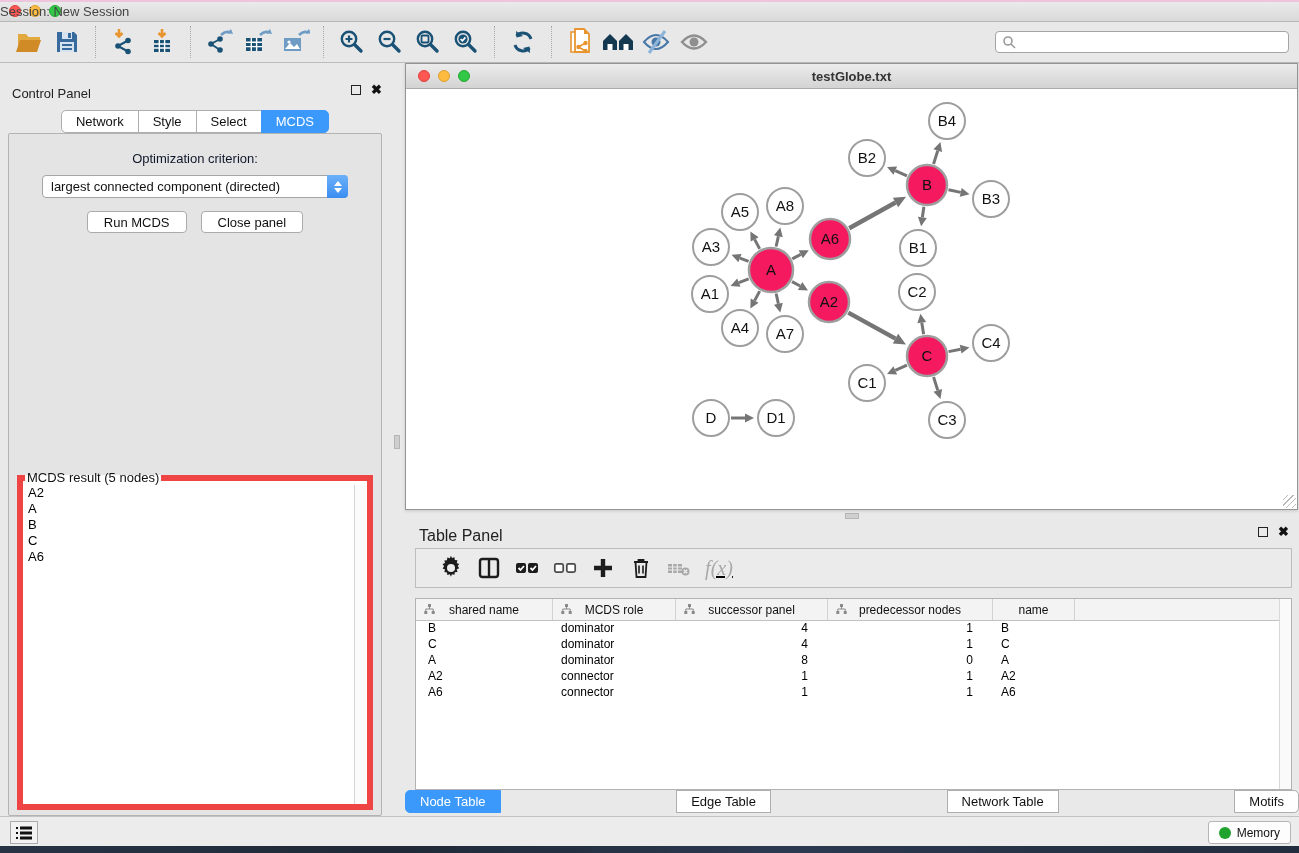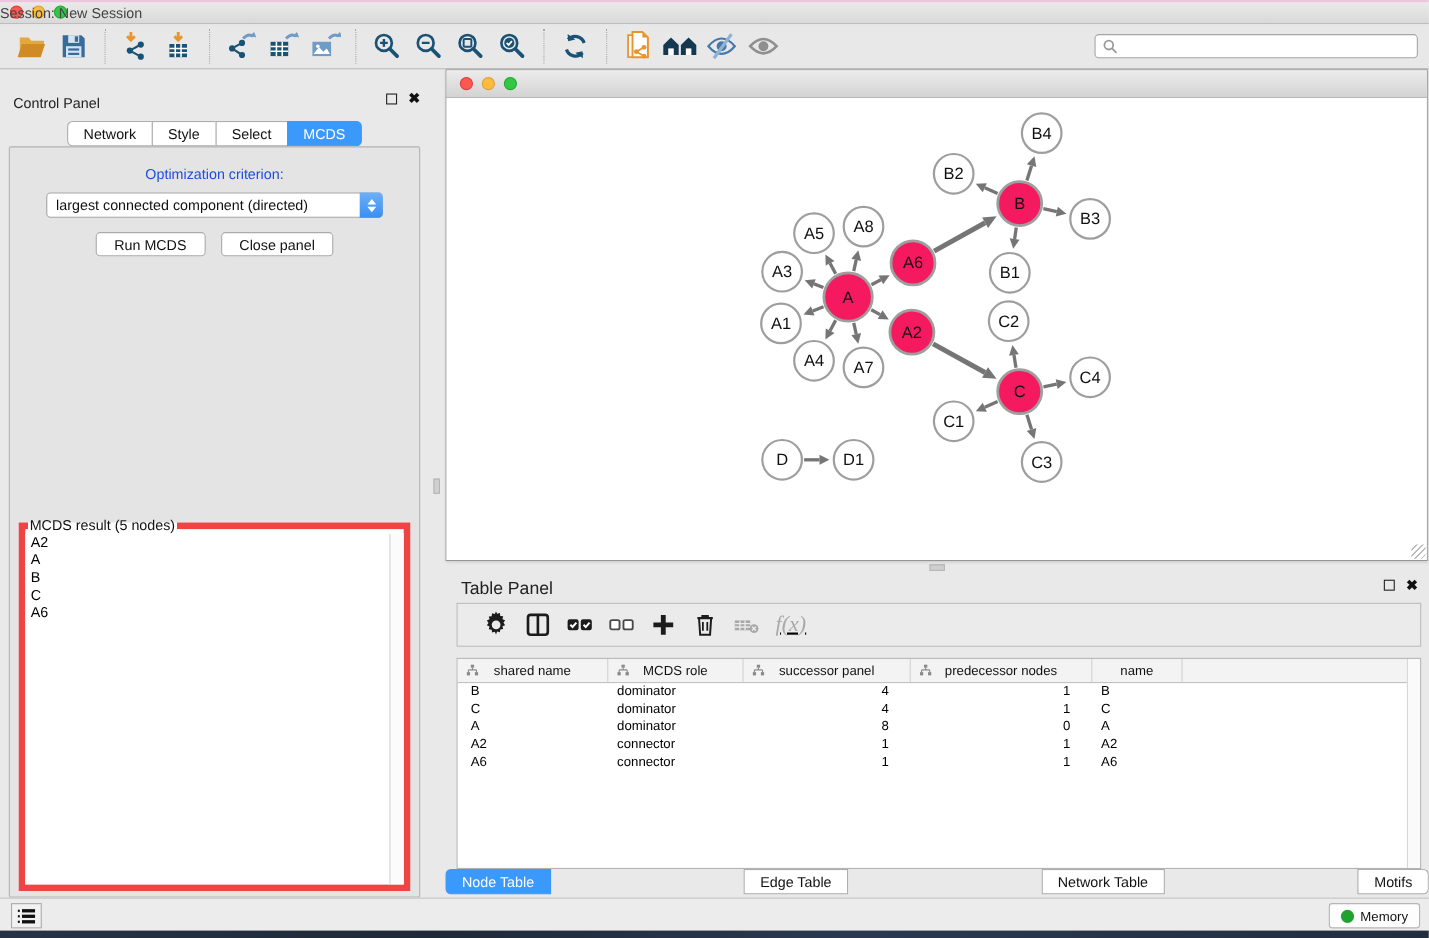--- a/index.html
+++ b/index.html
@@ -33,21 +33,21 @@
   .panel-icons { position:absolute; right:8px; top:8px; display:flex; gap:10px; align-items:center; }
   .float-box { width:10px; height:10px; border:1.5px solid #222; display:inline-block; }
   .close-x { font-size:13px; font-weight:bold; color:#111; line-height:10px; }
   .cp-tabs { position:absolute; left:0; top:33px; width:100%; display:flex; justify-content:center; }
   .tab { font-size:13px; padding:3px 14px; background:#fff; border:1px solid #aeaeae; margin-left:-1px; color:#111; }
   .tab:first-child { border-radius:5px 0 0 5px; margin-left:0; }
   .tab:last-child { border-radius:0 5px 5px 0; }
   .tab.active { background:var(--accent,#3b99fc); border-color:var(--accent,#3b99fc); color:#fff; }
   .cp-content { position:absolute; left:8px; right:8px; top:56px; bottom:14px;
     border:1px solid #b3b3b3; background:#e4e4e4; border-radius:2px; }
-  .opt-label { text-align:center; font-size:13px; color:#1d4ed8; margin-top:17px; }
+  .opt-label { text-align:center; font-size:13px; color:#0f172a; margin-top:17px; }
   .dropdown { position:relative; width:306px; height:23px; margin:9px auto 0 auto; background:#fff;
     border:1px solid #a5a5a5; border-radius:4px; font-size:13px; line-height:21px; padding-left:8px; color:#111; }
   .dd-stepper { position:absolute; right:-1px; top:-1px; width:21px; height:23px; border-radius:0 4px 4px 0;
     background:linear-gradient(#6cb0f9,#3a8ef2); display:flex; flex-direction:column; align-items:center; justify-content:center; gap:2px; }
   .dd-up { width:0; height:0; border-left:4px solid transparent; border-right:4px solid transparent; border-bottom:5px solid #fff; }
   .dd-down { width:0; height:0; border-left:4px solid transparent; border-right:4px solid transparent; border-top:5px solid #fff; }
   .cp-buttons { display:flex; justify-content:center; gap:14px; margin-top:13px; }
   .btn { background:#fff; border:1px solid #ababab; border-radius:4px; font-size:13px; padding:2px 16px; color:#111; height:22px; }
   .result-fieldset { position:absolute; left:6px; right:6px; top:336px; bottom:5px;
     border:6px solid #ef4444; background:#fff; margin:0 2px; }
@@ -308,20 +308,21 @@
       <div class="h-handle"></div>
     </div>
 
   <div class="network-window">
     <div class="nw-titlebar">
       <div class="lights">
         <span class="light red"></span>
         <span class="light yellow"></span>
         <span class="light green"></span>
       </div>
+      <div class="nw-title">testGlobe.txt</div>
     </div>
     <div class="nw-canvas">
       <svg id="graph-svg" width="891" height="420">
           <line x1="353.6869454915068" y1="159.8336399518514" x2="348.61269540680377" y2="150.33988172885861" stroke="#757575" stroke-width="3"></line>
           <polygon points="344.3702999661188,142.4024967108029 352.5813879158316,148.21868400851614 344.6440028977759,152.4610794492011" fill="#757575"></polygon>
           <line x1="370.12872509133035" y1="157.5543995824897" x2="372.3753967570316" y2="147.28390053928413" stroke="#757575" stroke-width="3"></line>
           <polygon points="374.2986686662805,138.49180038271777 376.77144683531475,148.2455364939086 367.9793466787484,146.32226458465968" fill="#757575"></polygon>
           <line x1="342.5900931847508" y1="172.40953572082114" x2="333.94612963636354" y2="169.096016360606" stroke="#757575" stroke-width="3"></line>
           <polygon points="325.5424145806451,165.87459225591394 335.5568416887096,164.89415883274677 332.3354175840175,173.29787388846523" fill="#757575"></polygon>
           <line x1="342.6664171592628" y1="189.78698341274907" x2="332.8475445026189" y2="193.65014642519913" stroke="#757575" stroke-width="3"></line>

